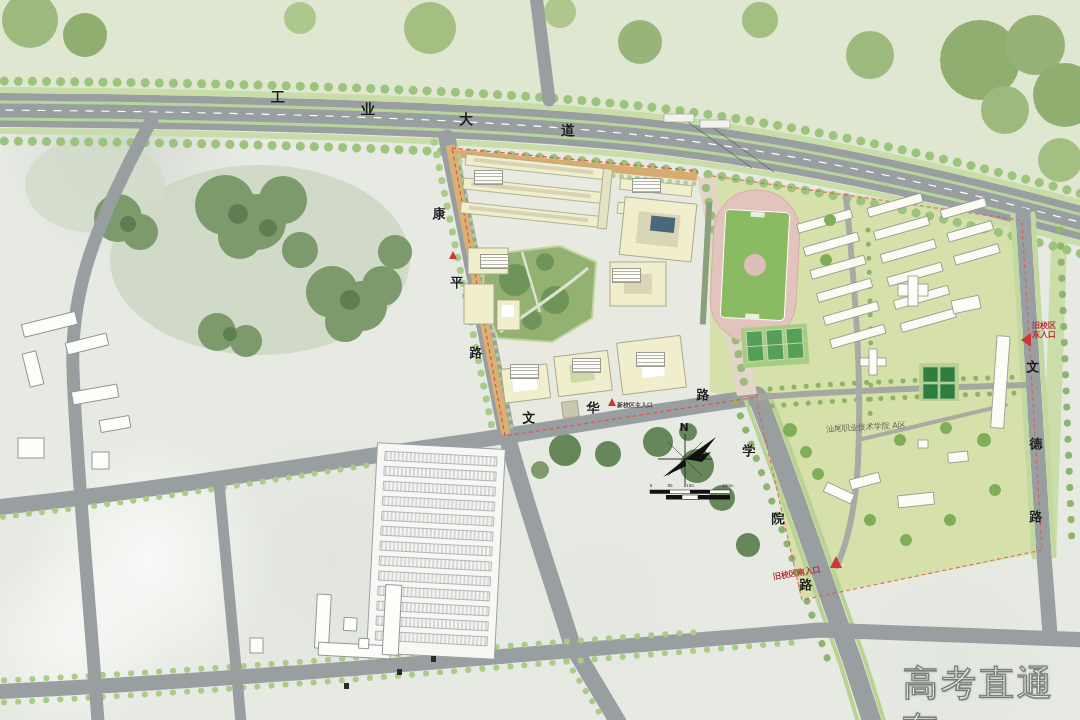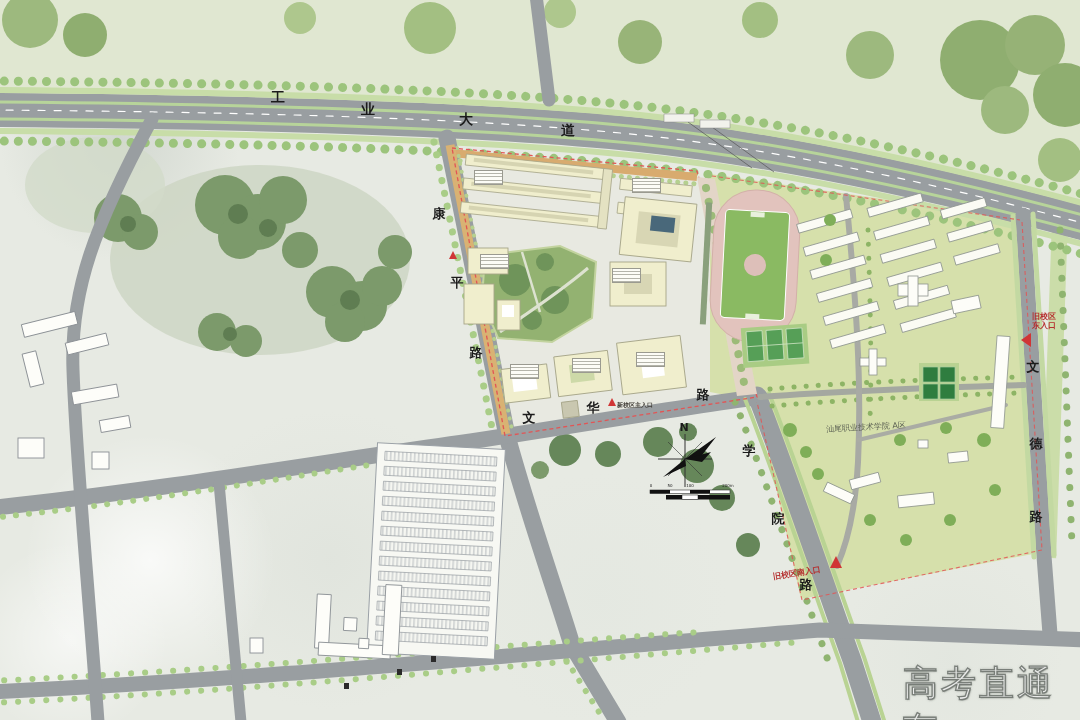--- a/index.html
+++ b/index.html
@@ -363,21 +363,21 @@
 <span class="lbl" style="left:703px;top:395px;font-size:13px;">路</span>
 
 <span class="lbl" style="left:749px;top:451px;font-size:13px;">学</span>
 <span class="lbl" style="left:778px;top:519px;font-size:13px;">院</span>
 <span class="lbl" style="left:806px;top:585px;font-size:13px;">路</span>
 
 <span class="lbl" style="left:1033px;top:367px;font-size:13px;">文</span>
 <span class="lbl" style="left:1036px;top:444px;font-size:13px;">德</span>
 <span class="lbl" style="left:1036px;top:517px;font-size:13px;">路</span>
 
-<span class="lbl red" style="left:1044px;top:322px;font-size:8px;">
+<span class="lbl red" style="left:1044px;top:331px;font-size:8px;">
   <span>旧校区</span><br><span>东入口</span>
 </span>
 <span class="lbl red" style="left:797px;top:574px;font-size:8px;transform:translate(-50%,-50%) rotate(-9deg);">旧校区南入口</span>
 <span class="lbl" style="left:635px;top:405px;font-size:6px;color:#44403a;">新校区主入口</span>
 <span class="lbl" style="left:866px;top:428px;font-size:8px;color:#5a5f52;font-weight:normal;transform:translate(-50%,-50%) rotate(-3deg);">汕尾职业技术学院 A区</span>
 
 <span class="lbl" style="left:684px;top:428px;font-size:11px;">N</span>
 <span class="lbl" style="left:651px;top:486px;font-size:4px;font-weight:normal;">0</span>
 <span class="lbl" style="left:670px;top:486px;font-size:4px;font-weight:normal;">50</span>
 <span class="lbl" style="left:690px;top:486px;font-size:4px;font-weight:normal;">100</span>

